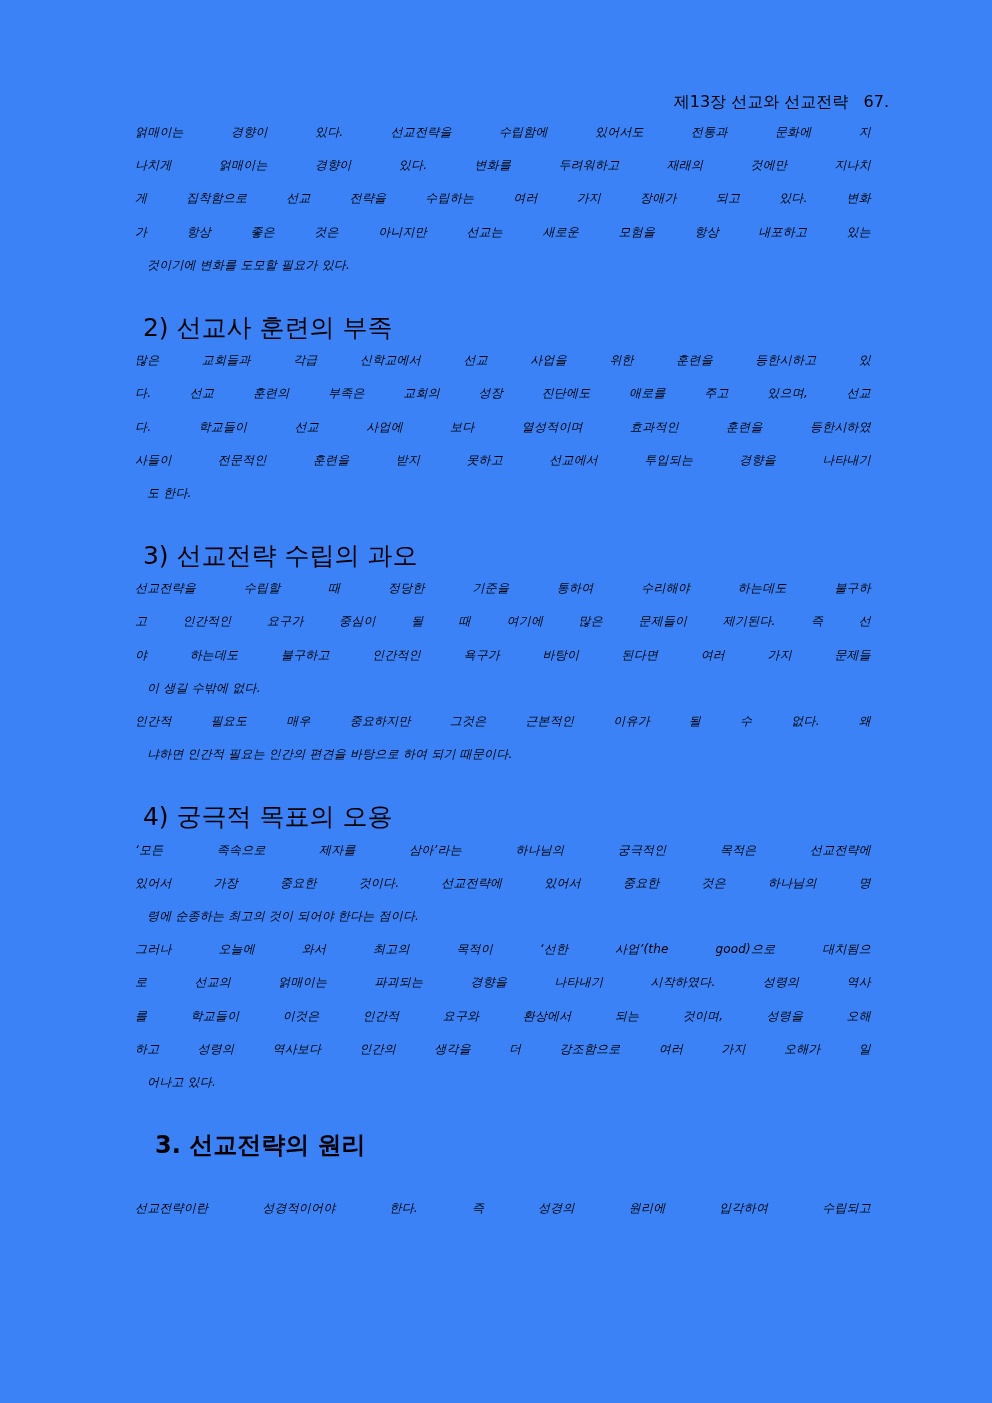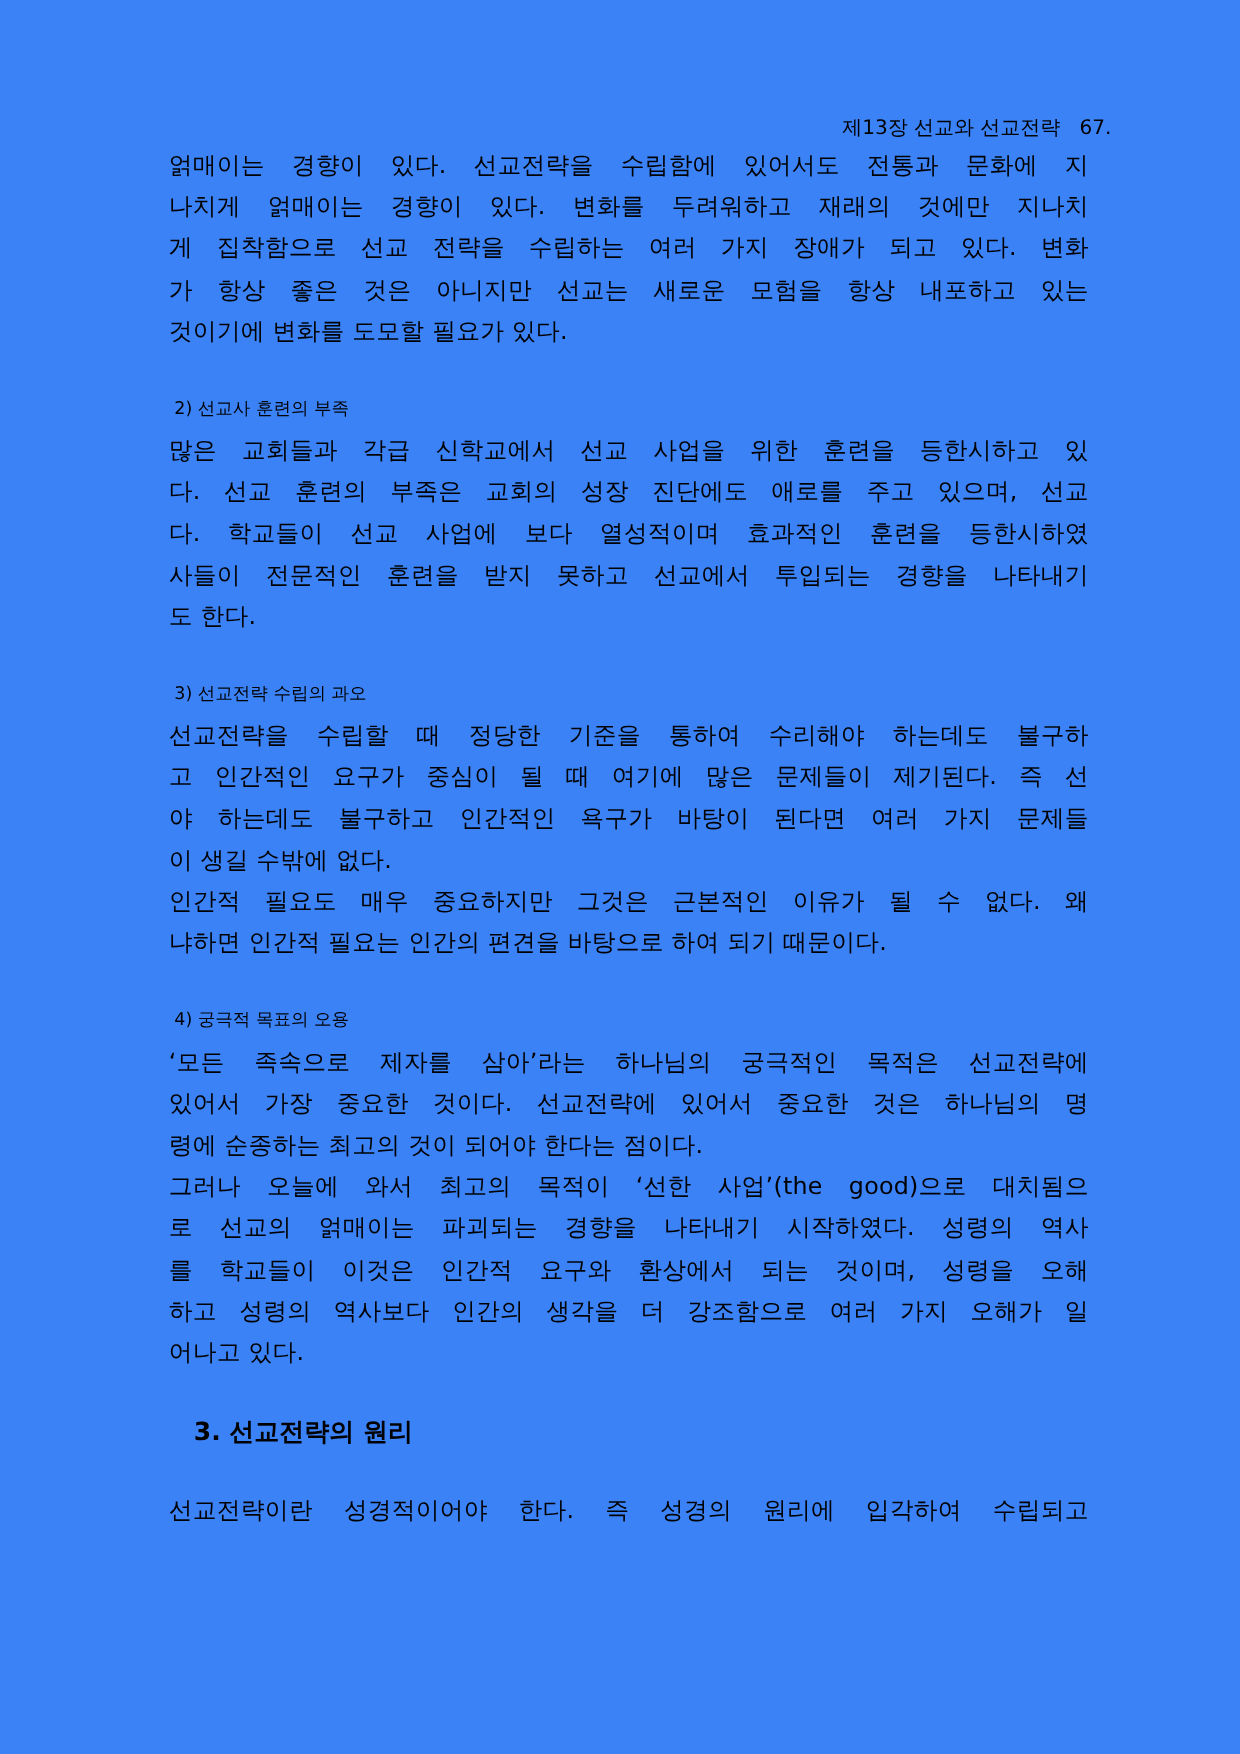--- a/index.html
+++ b/index.html
@@ -2,26 +2,26 @@
 <html><head>
 <meta charset="utf-8">
 <style>
   html, body { margin: 0; padding: 0; background: #ffffff; }
   body { width: 992px; height: 1403px; position: relative; overflow: hidden;
          font-family: "DejaVu Sans", "Liberation Sans", sans-serif; color: #000; }
   .page { position: absolute; left: 0; top: 0; width: 992px; height: 1403px; background: #3b82f6; padding-left: 19px; }
   .running-header { position: absolute; top: 92px; right: 122px; font-size: 16px;
                     white-space: pre; letter-spacing: 0px; }
   .body { position: absolute; left: 135px; top: 116px; width: 736px; }
-  .line { height: 33.2px; line-height: 33.2px; font-size: 19px; white-space: nowrap;
-          text-align: justify; text-align-last: justify; letter-spacing: 0.2px; }
-  .line.last { text-align-last: left; }
+  .line { height: 33.2px; line-height: 33.2px; font-size: 12px; white-space: nowrap;
+          text-align: justify; text-align-last: justify; letter-spacing: 0.2px; font-style: italic; }
+  .line.last { text-align-last: left; margin-left: 12px; }
   .gap { height: 29px; }
-  .heading { height: 33.2px; line-height: 33.2px; font-size: 14px; white-space: pre; }
-  .section-heading { font-weight: bold; font-size: 20px; height: 33px; line-height: 33px; padding-left: 20px; }
+  .heading { height: 33.2px; line-height: 33.2px; font-size: 25px; white-space: pre; }
+  .section-heading { font-weight: bold; font-size: 24px; height: 33px; line-height: 33px; padding-left: 20px; }
   .gap-big { height: 30px; }
 </style>
 </head>
 <body>
 
 <div class="page">
 
   <div class="running-header"><span>제13장 선교와 선교전략</span>&nbsp;&nbsp;&nbsp;<span>67.</span></div>
 
   <div class="body">

